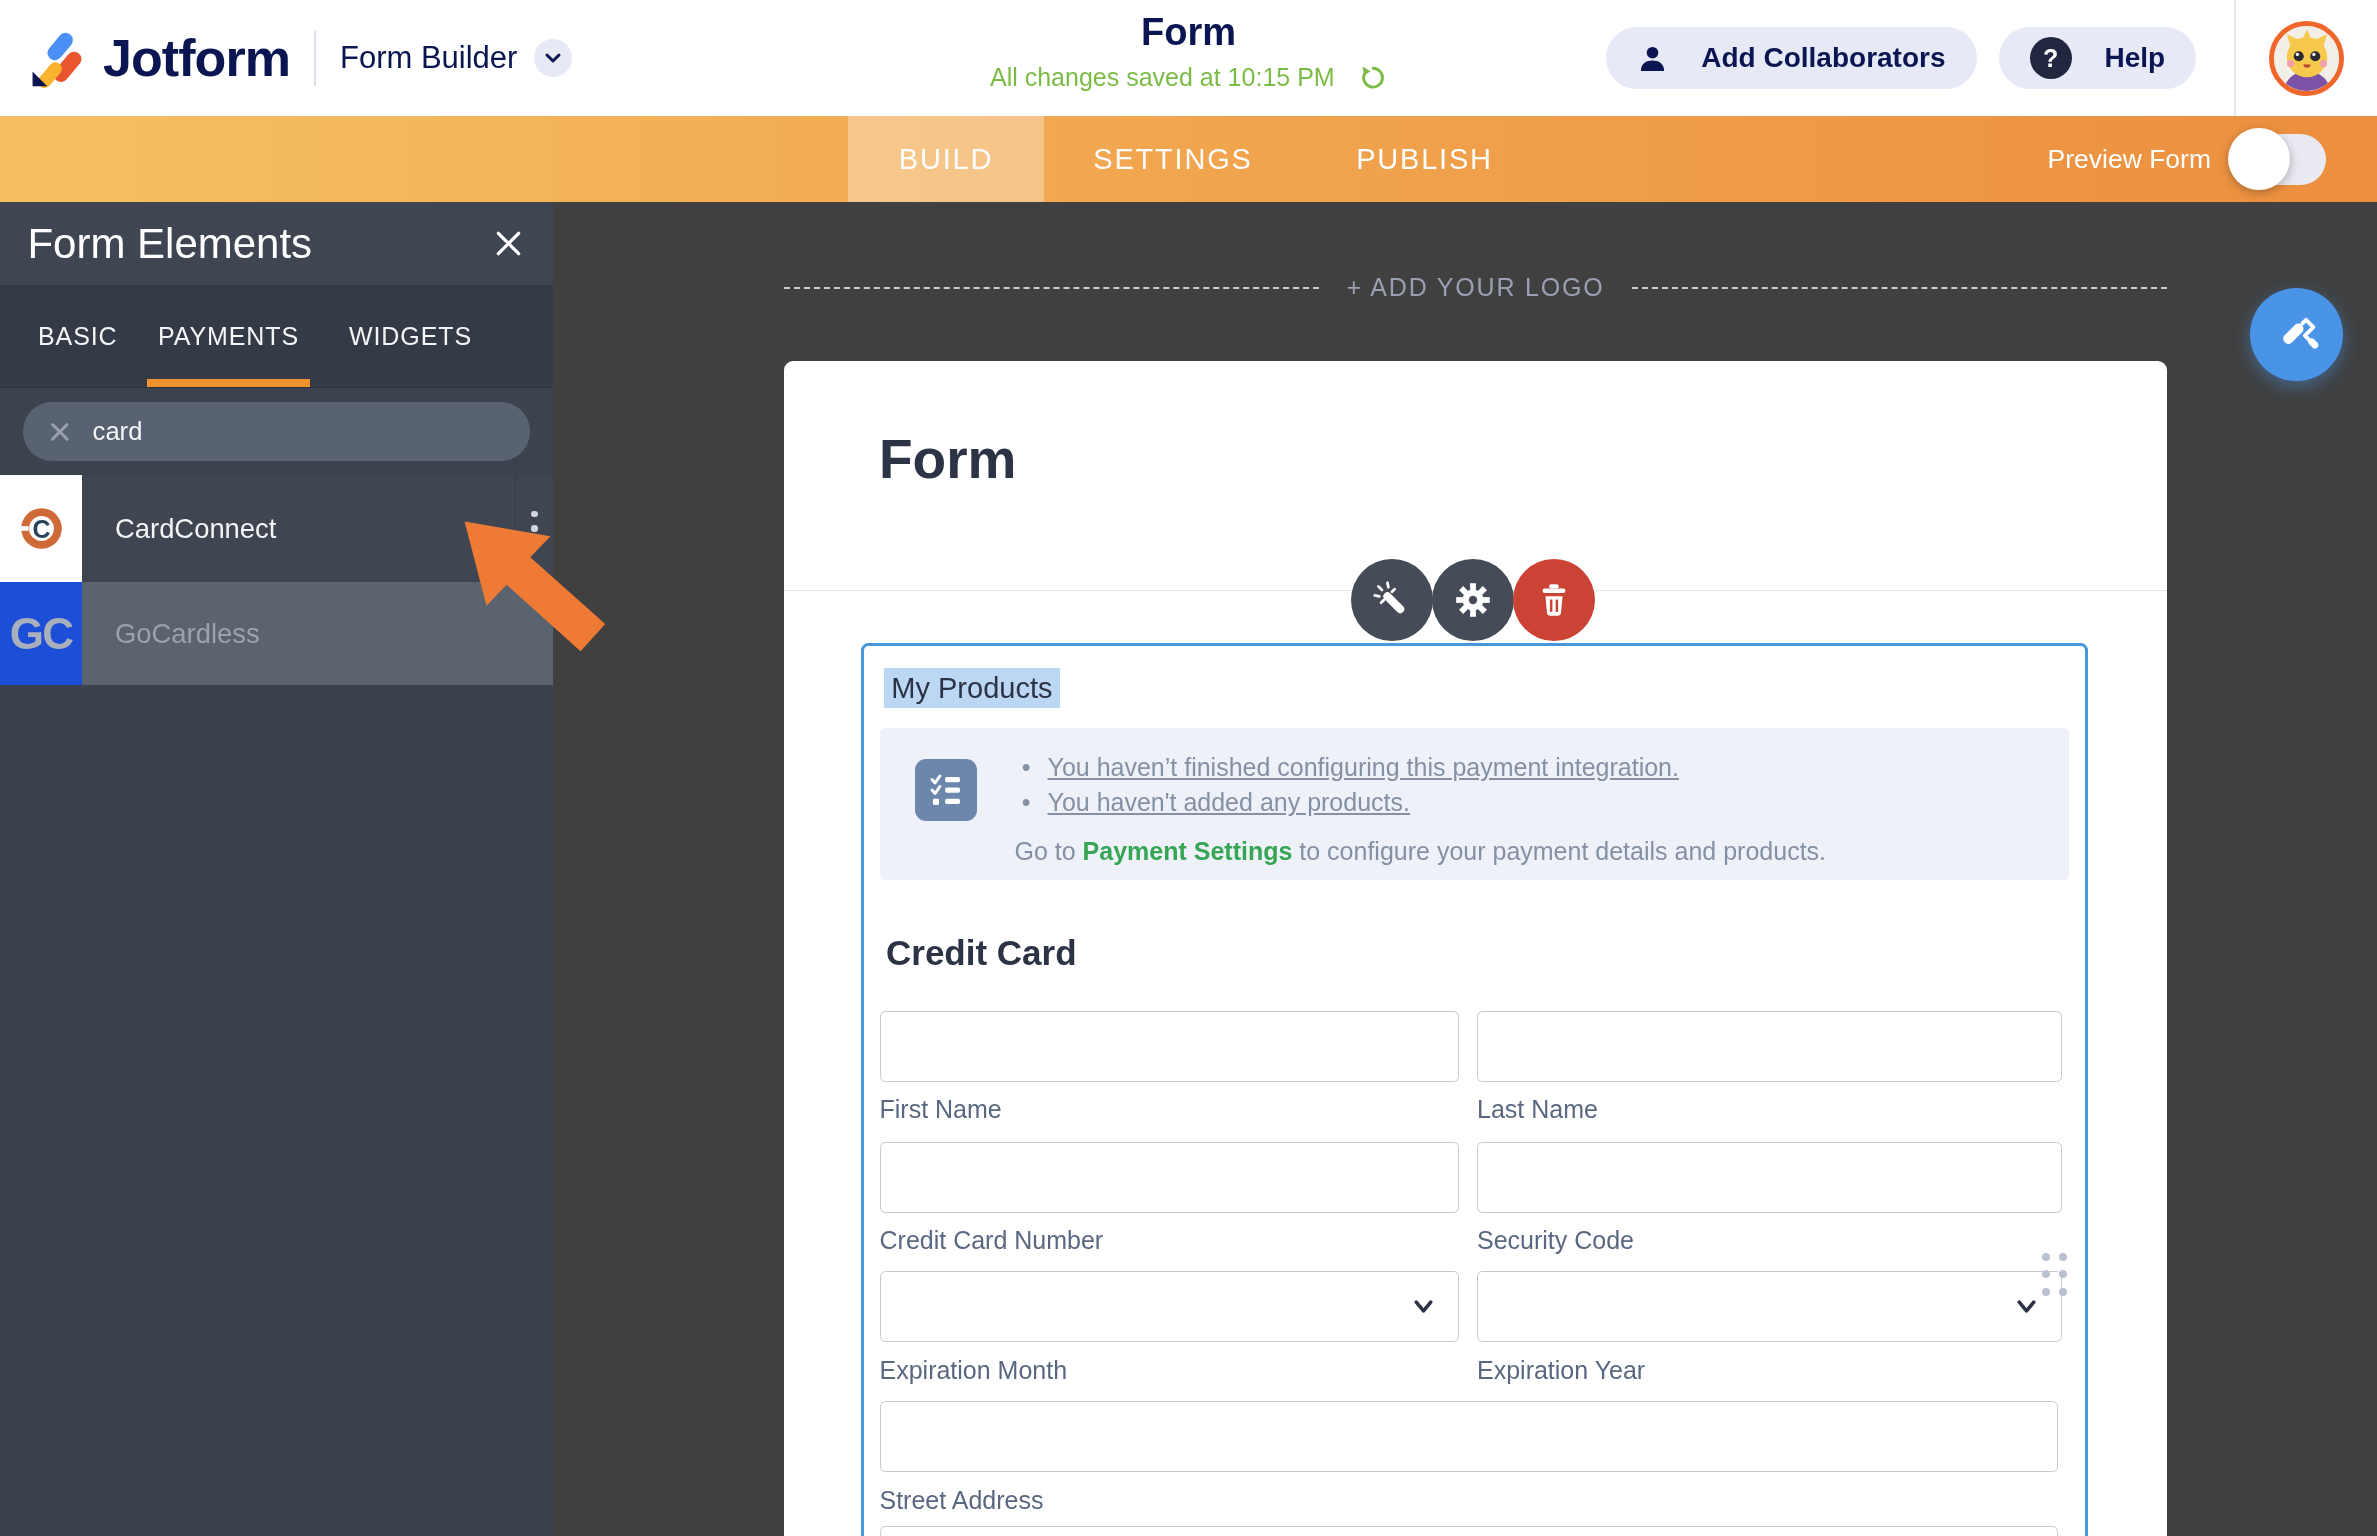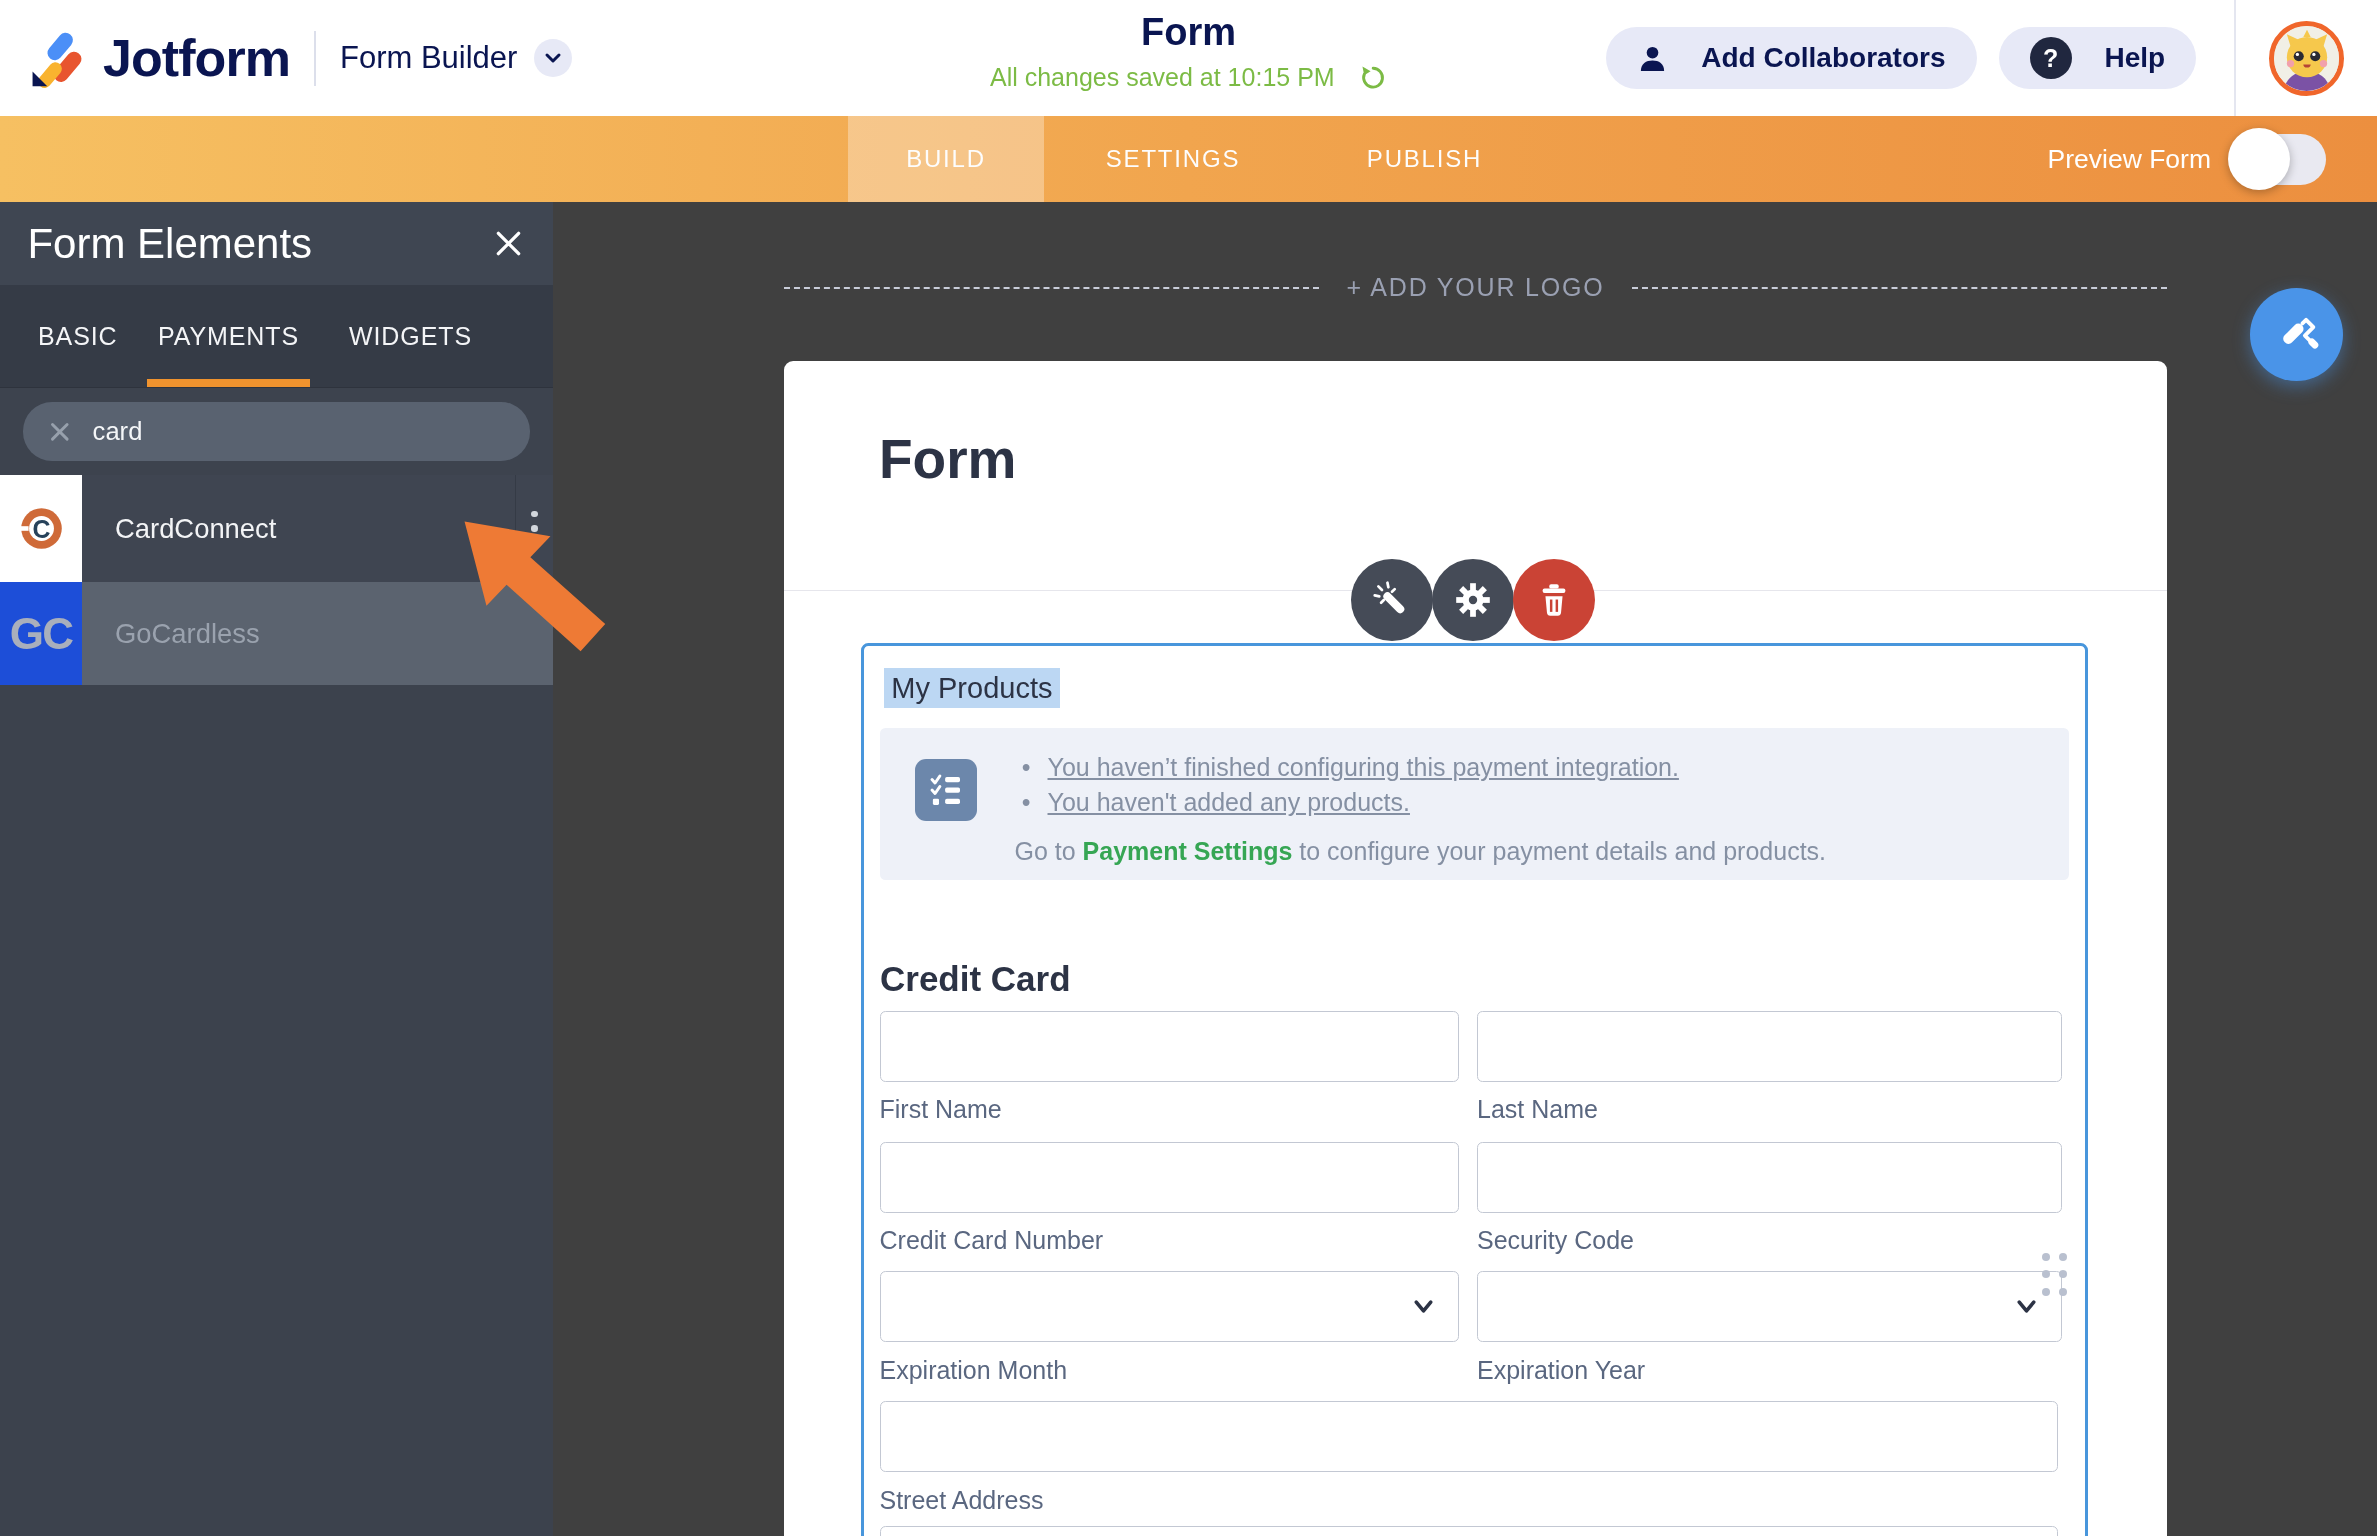--- a/index.html
+++ b/index.html
@@ -21,21 +21,21 @@
   .topbar-right { margin-left:auto; display:flex; align-items:center; height:100%; }
   .pill { height:62px; border-radius:31px; background:#e7e9f7; display:flex; align-items:center; gap:33px; padding:0 31px; font-size:28px; font-weight:bold; color:#0a1551; border:none; cursor:pointer; font-family:inherit; }
   .pill + .pill { margin-left:22px; }
   .help-q { width:42px; height:42px; border-radius:50%; background:#20273f; color:#ffffff; font-size:25px; font-weight:bold; display:flex; align-items:center; justify-content:center; }
   .hdr-div { width:1.8px; height:116px; background:#e4e6f0; margin-left:38px; }
   .avatar { width:75px; height:75px; border-radius:50%; margin:0 33px; border:5.5px solid #f0662b; background:#f1efe6; overflow:hidden; cursor:pointer; }
 
   
   .ribbon { position:absolute; top:116px; left:0; width:100%; height:86px; background:linear-gradient(90deg,#f6c062 0%,#f1a54e 50%,#ec8f3f 100%); z-index:15; }
   .ribbon-tabs { position:absolute; left:848px; top:0; height:100%; display:flex; }
-  .rtab { display:flex; align-items:center; justify-content:center; color:#fdfdfd; font-size:24px; letter-spacing:1.8px; cursor:pointer; }
+  .rtab { display:flex; align-items:center; justify-content:center; color:#fdfdfd; font-size:29px; letter-spacing:1.8px; cursor:pointer; }
   .rtab.build { width:196px; background:rgba(255,255,255,.32); }
   .rtab.settings { width:258px; }
   .rtab.publish { width:245px; }
   .preview { position:absolute; right:51px; top:0; height:100%; display:flex; align-items:center; gap:24px; color:#ffffff; font-size:26.5px; }
   .toggle { position:relative; width:91px; height:51px; border-radius:25.6px; background:#e9e9f1; cursor:pointer; }
   .knob { position:absolute; left:-7.3px; top:-5.5px; width:62px; height:62px; border-radius:50%; background:#ffffff; box-shadow:0 2.7px 9.1px rgba(0,0,0,.28); }
 
   
   .panel { position:absolute; top:202px; left:0; width:553px; height:1334px; background:#3c424d; z-index:10; }
   .panel-head { height:83px; background:#3f4652; display:flex; align-items:center; padding:0 27.4px; }
@@ -76,21 +76,21 @@
 
   .selected-field { position:absolute; left:77px; top:282px; width:1227px; height:942px; border:3.7px solid #4896dc; border-radius:7.3px; background:#ffffff; }
   .field-label { position:absolute; left:20px; top:22px; font-size:29px; color:#2c3345; background:#bcd7f3; padding:3.7px 7.3px; cursor:text; }
   .notice { position:absolute; left:15.5px; top:82px; width:1189px; height:152px; background:#eef1f8; border-radius:5.5px; }
   .notice-icon { position:absolute; left:35px; top:31px; width:62px; height:62px; background:#6c87ab; border-radius:11px; display:flex; align-items:center; justify-content:center; }
   .notice-body { position:absolute; left:135px; top:22px; font-size:25px; color:#8590a3; }
   .notice-body li { position:relative; list-style:none; padding-left:33px; line-height:35px;text-decoration:underline; }
   .notice-body li::before { content:"\2022"; position:absolute; left:7.3px; }
   .notice-action { margin-top:14.6px; line-height:33px; }
   .notice-link { color:#36a654; font-weight:bold; cursor:pointer; }
-  .section-heading { position:absolute; left:16px; top:287px; font-size:35px; font-weight:bold; color:#2c3345;margin-top:26px; }
+  .section-heading { position:absolute; left:22px; top:287px; font-size:35px; font-weight:bold; color:#2c3345; }
   .tb { position:absolute; border:1.8px solid #c3c8d3; border-radius:5.5px; background:#ffffff; height:71px; }
   .tb .chev { position:absolute; right:20px; top:20px; }
   .f-label { position:absolute; font-size:25px; color:#5a6780; }
   .drag-dots { position:absolute; left:1178px; top:607px; display:grid; grid-template-columns:repeat(2,8.2px); gap:9.1px; z-index:6; cursor:grab; }
   .drag-dots i { width:8.2px; height:8.2px; border-radius:50%; background:#b9c0cf; }
 
   .fab-paint { position:absolute; left:1697px; top:86px; width:93px; height:93px; border-radius:50%; background:#4a94e8; border:none; display:flex; align-items:center; justify-content:center; cursor:pointer; box-shadow:0 5.5px 16.5px rgba(74,148,232,.45); z-index:30; }
 </style>
 </head>
 <body>

